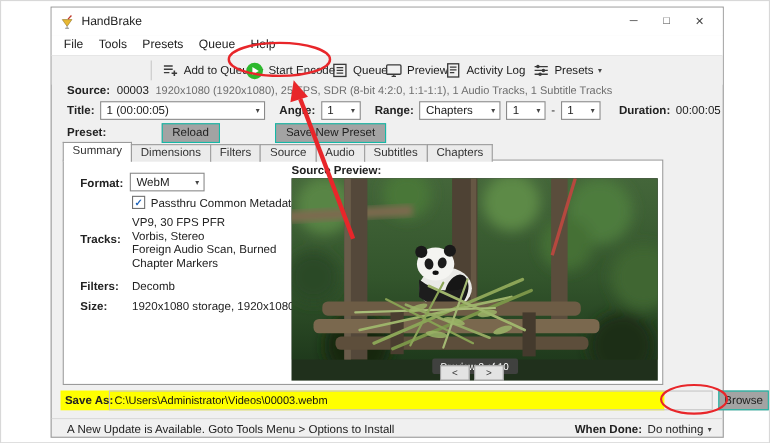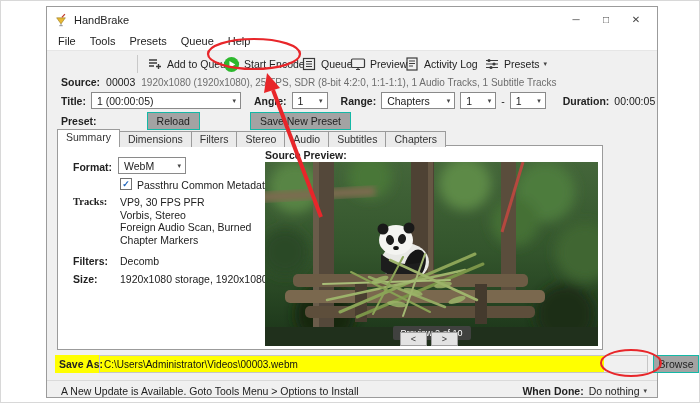--- a/index.html
+++ b/index.html
@@ -186,38 +186,38 @@
     <div class="row" style="left:14px; top:105px; gap:6px;">
       <span class="blabel">Preset:</span>
       <span class="btn">Reload</span>
       <span class="btn">Save New Preset</span>
     </div>
 
     <div class="tabs">
       <div class="tab active">Summary</div>
       <div class="tab">Dimensions</div>
       <div class="tab">Filters</div>
-      <div class="tab">Stereo</div>
+      <div class="tab">Source</div>
       <div class="tab">Audio</div>
       <div class="tab">Subtitles</div>
       <div class="tab">Chapters</div>
     </div>
 
     <div class="panel">
       <span class="plabel" style="left:15px; top:15px;">Format:</span>
       <div class="select" style="position:absolute; left:60px; top:11px; width:68px;">
         <span class="sval">WebM</span>
         <span class="drop">▾</span>
       </div>
       <div class="checkbox" style="left:62px; top:32px;">
         <span>✓</span>
       </div>
       <span class="pval" style="left:79px; top:33px;">Passthru Common Metadata</span>
 
-      <span class="plabel" style="left:15px; top:50px;font-family:Liberation Serif, serif;">Tracks:</span>
+      <span class="plabel" style="left:15px; top:66px;">Tracks:</span>
       <div class="tracks">
         <span>VP9, 30 FPS PFR</span>
         <span>Vorbis, Stereo</span>
         <span>Foreign Audio Scan, Burned</span>
         <span>Chapter Markers</span>
       </div>
 
       <span class="plabel" style="left:15px; top:109px;">Filters:</span>
       <span class="pval" style="left:62px; top:109px;">Decomb</span>
 

